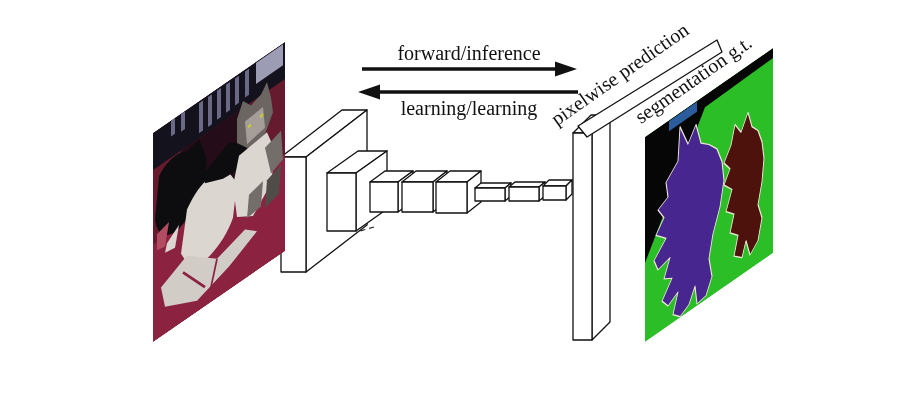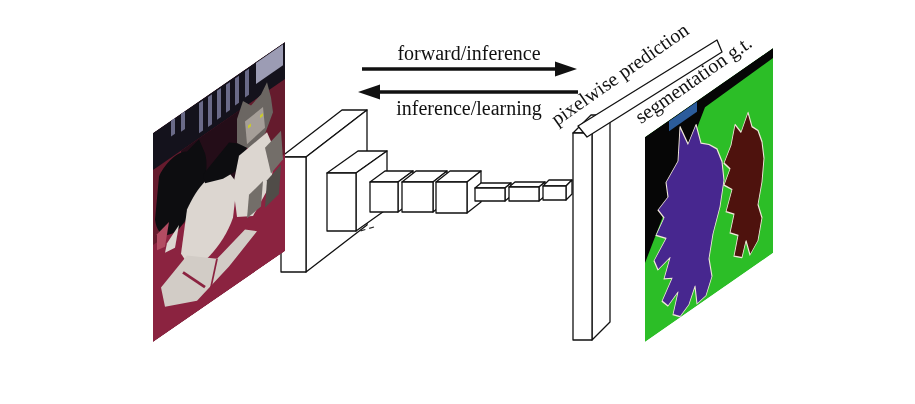--- a/index.html
+++ b/index.html
@@ -152,16 +152,16 @@
     <svg width="128" height="205" viewBox="0 0 128 205">
       <rect class="sg-bg" x="0" y="0" width="128" height="205"></rect>
       <polygon class="sg-void" points="0,0 128,0 128,10 60,12 0,126"></polygon>
       <rect class="sg-blue" x="24" y="1" width="28" height="10"></rect>
       <path class="sg-dog" d="M33,47 L35,14 L43,37 L51,23 L56,45 L64,52 L72,62 L77,78 L79,98 L75,122 L68,144 L64,166 L67,186 L61,201 L52,203 L50,184 L44,198 L35,204 L28,197 L33,178 L23,185 L17,176 L27,160 L19,155 L25,138 L13,142 L9,130 L21,116 L11,106 L19,94 L13,82 L23,76 L21,60 Z"></path>
       <path class="sg-cat" d="M86,68 L90,50 L96,62 L103,47 L107,64 L113,72 L117,86 L119,104 L117,126 L113,146 L117,162 L113,182 L105,191 L101,174 L97,188 L89,181 L93,163 L85,155 L89,139 L81,131 L87,113 L79,103 L85,91 L79,81 Z"></path>
     </svg>
   </div>
 
   <div class="lbl center" style="left:360px;top:41px;width:218px;">forward/inference</div>
-  <div class="lbl center" style="left:360px;top:96px;width:218px;">inference/learning</div>
+  <div class="lbl center" style="left:360px;top:96px;width:218px;">learning/learning</div>
   <div class="lbl rot" style="left:561px;top:106px;">pixelwise prediction</div>
   <div class="lbl rot" style="left:645px;top:104px;">segmentation g.t.</div>
 </div>
 
 </body></html>

